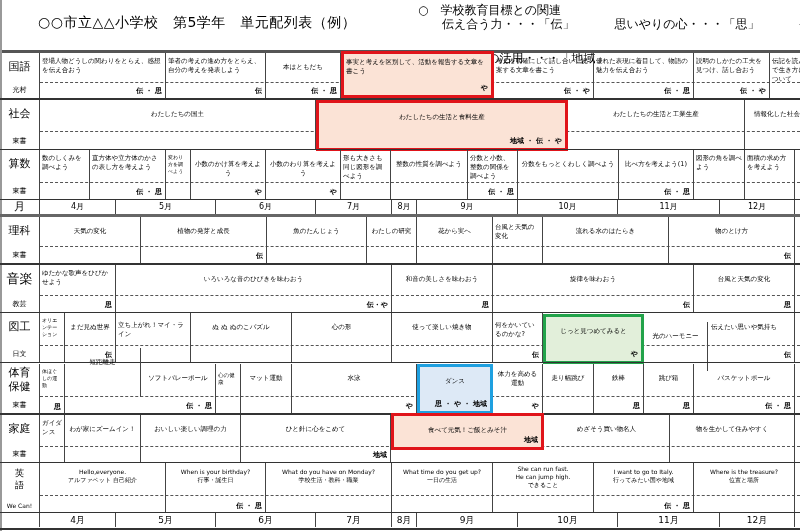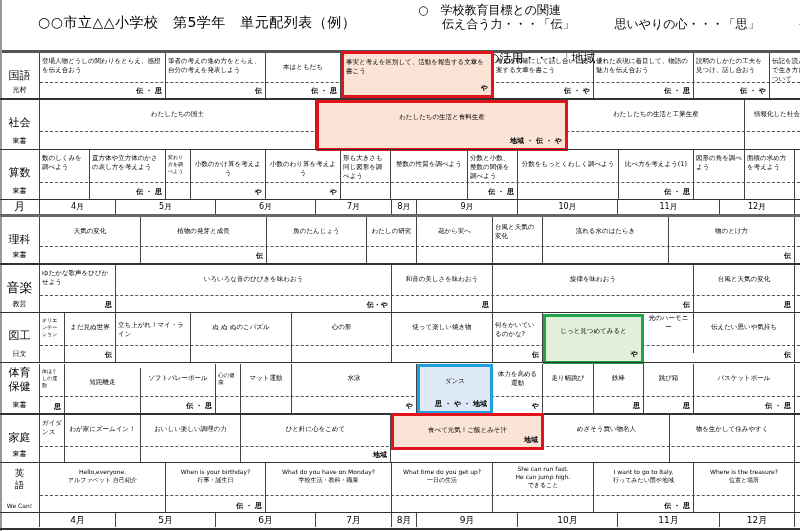--- a/index.html
+++ b/index.html
@@ -8,21 +8,21 @@
   .title{left:38px;top:14px;font-size:14px;letter-spacing:0.5px;white-space:nowrap;}
   .goals{left:418px;top:3px;font-size:12px;line-height:14px;white-space:nowrap;}
   .goals .g2{padding-left:24px;}
   .goals .g2 span{display:inline-block;margin-right:36px;}
   .topbar{left:0;top:50px;width:800px;height:3px;background:#555;}
   .cell{position:absolute;box-sizing:border-box;border-right:1px solid #444;font-size:6.5px;line-height:9px;overflow:hidden;}
   .cell .top{position:absolute;left:2px;right:2px;top:4px;}
   .cell .top.c{text-align:center;top:10px;}
   .cell .bot{position:absolute;right:3px;bottom:2px;font-weight:bold;font-size:7px;}
   .subj{position:absolute;box-sizing:border-box;left:0;width:40px;border-right:1px solid #444;text-align:center;}
-  .subj .nm{font-size:12px;line-height:15px;padding-top:16px;}
+  .subj .nm{font-size:12px;line-height:15px;padding-top:7px;}
   .subj .tb{position:absolute;left:0;right:0;bottom:3px;font-size:7px;}
   .rowline{position:absolute;left:0;width:800px;height:2px;background:#333;}
   .dash{position:absolute;left:40px;width:760px;border-top:1px dashed #555;}
   .month{position:absolute;font-size:8px;text-align:center;box-sizing:border-box;border-right:1px solid #444;height:14px;line-height:14px;}
   .red{background:#fbe3d6;border:3px solid #e0141a !important;}
   .green{background:#e2efda;border:3px solid #22a34a !important;}
   .blue{background:#dde9f6;border:3px solid #1ea0e0 !important;}
 </style>
 </head>
 <body>
@@ -243,39 +243,39 @@
     <div class="top c">使って楽しい焼き物</div>
   </div>
 <div class="cell" style="left:493px;top:313px;width:50px;height:49px">
     <div class="top" style="top:8px">何をかいているのかな?</div>
     <div class="bot">伝</div>
   </div>
 <div class="cell green" style="left:543px;top:314px;width:101px;height:50px">
     <div class="top c">じっと見つめてみると</div>
     <div class="bot">や</div>
   </div>
-<div class="cell" style="left:644px;top:304px;width:50px;height:49px">
+<div class="cell" style="left:644px;top:322px;width:64px;height:49px">
     <div class="top c">光のハーモニー</div>
   </div>
 <div class="cell" style="left:694px;top:313px;width:101px;height:49px">
     <div class="top c">伝えたい思いや気持ち</div>
     <div class="bot">伝</div>
   </div>
 <div class="rowline" style="top:362px;height:1px"></div>
 
 <div class="subj" style="top:364px;height:49px">
   <div class="nm" style="font-size:11px;line-height:14px;padding:2px 4px 0">体育 保健</div>
   <div class="tb">東書</div>
 </div>
 <div class="dash" style="top:396px"></div>
 <div class="cell" style="left:40px;top:364px;width:25px;height:49px;font-size:5px;line-height:7px">
     <div class="top">体ほぐしの運動</div>
     <div class="bot">思</div>
   </div>
-<div class="cell" style="left:65px;top:368px;width:76px;height:49px">
+<div class="cell" style="left:65px;top:348px;width:76px;height:49px">
     <div class="top c">短距離走</div>
   </div>
 <div class="cell" style="left:141px;top:364px;width:75px;height:49px">
     <div class="top c">ソフトバレーボール</div>
     <div class="bot">伝 ・ 思</div>
   </div>
 <div class="cell" style="left:216px;top:364px;width:25px;height:49px;font-size:5.5px;line-height:7px">
     <div class="top" style="top:8px">心の健康</div>
   </div>
 <div class="cell" style="left:241px;top:364px;width:51px;height:49px">

